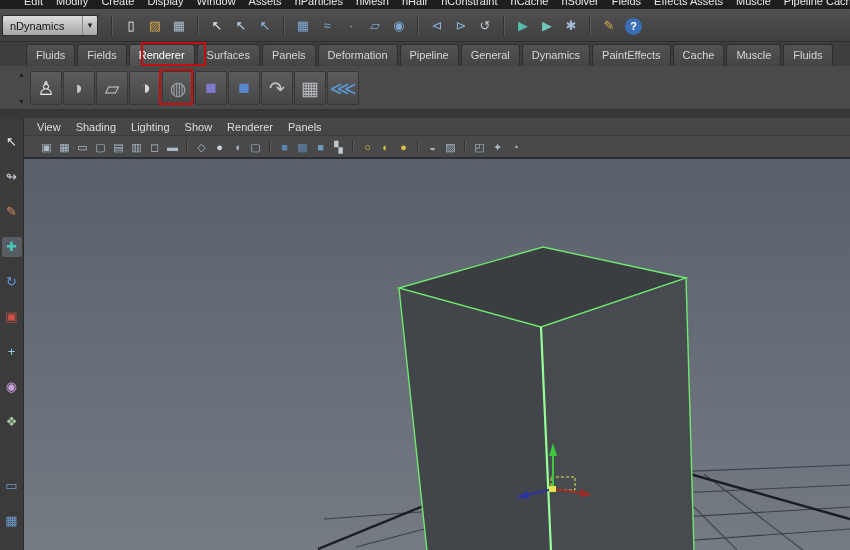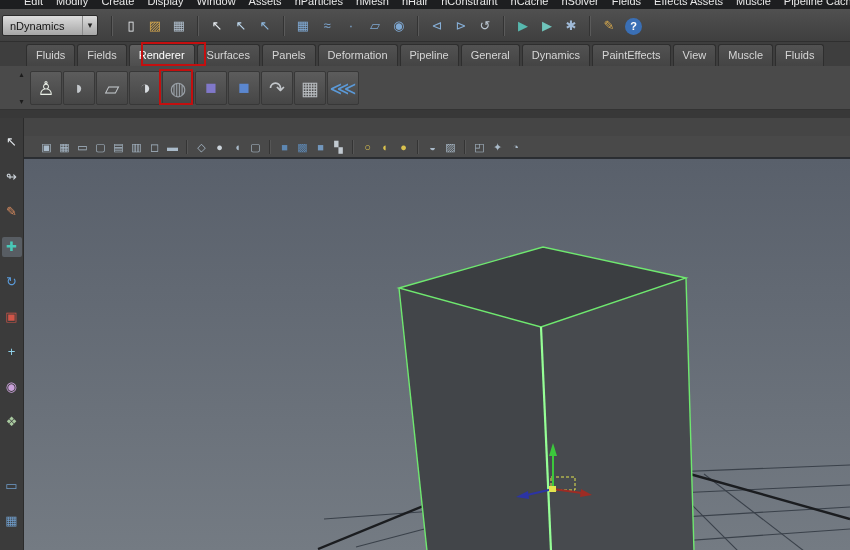--- a/index.html
+++ b/index.html
@@ -105,21 +105,21 @@
         <div class="stab">Fluids</div>
         <div class="stab">Fields</div>
         <div class="stab active">Renderer</div>
         <div class="stab">Surfaces</div>
         <div class="stab">Panels</div>
         <div class="stab">Deformation</div>
         <div class="stab">Pipeline</div>
         <div class="stab">General</div>
         <div class="stab">Dynamics</div>
         <div class="stab">PaintEffects</div>
-        <div class="stab">View</div>
+        <div class="stab">Cache</div>
         <div class="stab">Muscle</div>
         <div class="stab">Fluids</div>
       </div>
   </div>
 
   <div class="shelf-row">
     <div class="shelf-arrows">
       <span>▴</span>
       <span>▾</span>
     </div>
@@ -147,20 +147,30 @@
       <div class="tool" style="color: rgb(90, 154, 217);">↻</div>
       <div class="tool" style="color: rgb(208, 85, 72);">▣</div>
       <div class="tool" style="color: rgb(143, 208, 232);">+</div>
       <div class="tool" style="color: rgb(201, 160, 217);">◉</div>
       <div class="tool" style="color: rgb(169, 201, 160);">❖</div>
       <div class="tool-spacer"></div>
       <div class="tool" style="color: rgb(111, 156, 201);">▭</div>
       <div class="tool" style="color: rgb(111, 156, 201);">▦</div>
     </div>
 
+  <div class="panel-menubar">
+    <div id="panel-menu" class="panel-menu">
+        <span class="pmi">View</span>
+        <span class="pmi">Shading</span>
+        <span class="pmi">Lighting</span>
+        <span class="pmi">Show</span>
+        <span class="pmi">Renderer</span>
+        <span class="pmi">Panels</span>
+      </div>
+  </div>
 
   <div class="panel-toolbar">
     <div id="panel-icons" class="panel-icons">
         <span class="picon" style="color: rgb(169, 186, 201);">▣</span>
         <span class="picon" style="color: rgb(169, 186, 201);">▦</span>
         <span class="picon" style="color: rgb(169, 186, 201);">▭</span>
         <span class="picon" style="color: rgb(169, 186, 201);">▢</span>
         <span class="picon" style="color: rgb(169, 186, 201);">▤</span>
         <span class="picon" style="color: rgb(169, 186, 201);">▥</span>
         <span class="picon" style="color: rgb(169, 186, 201);">◻</span>

